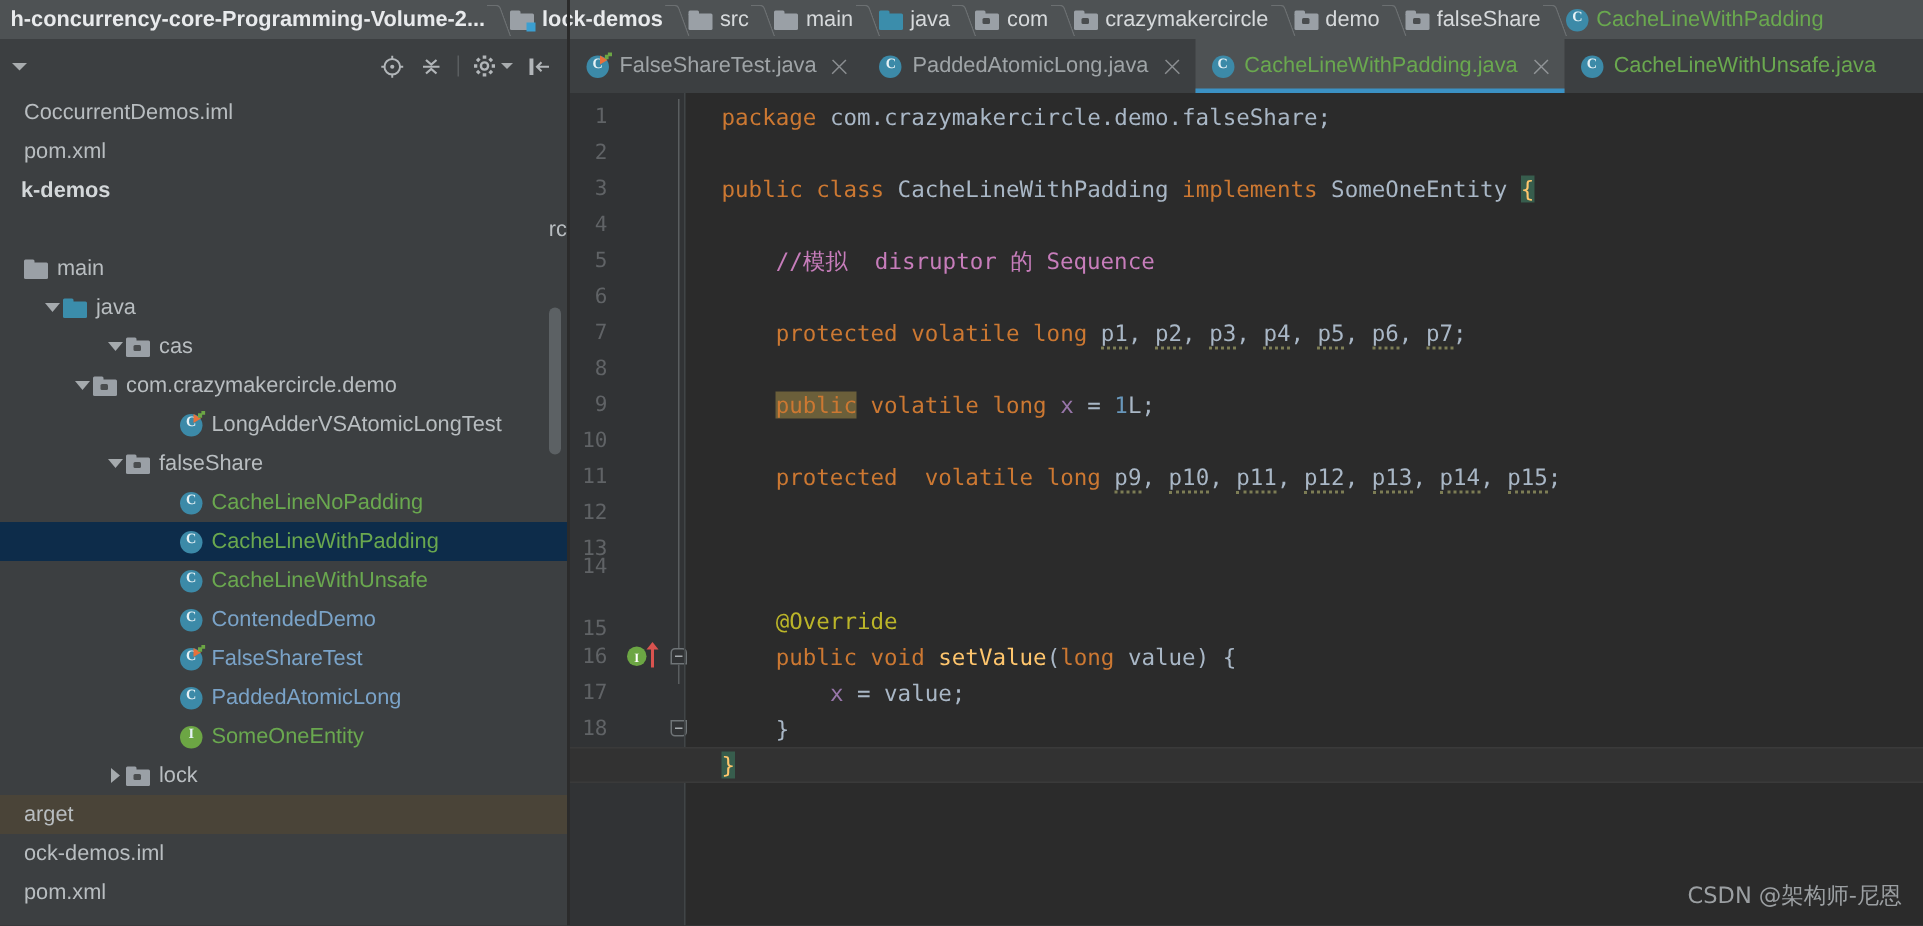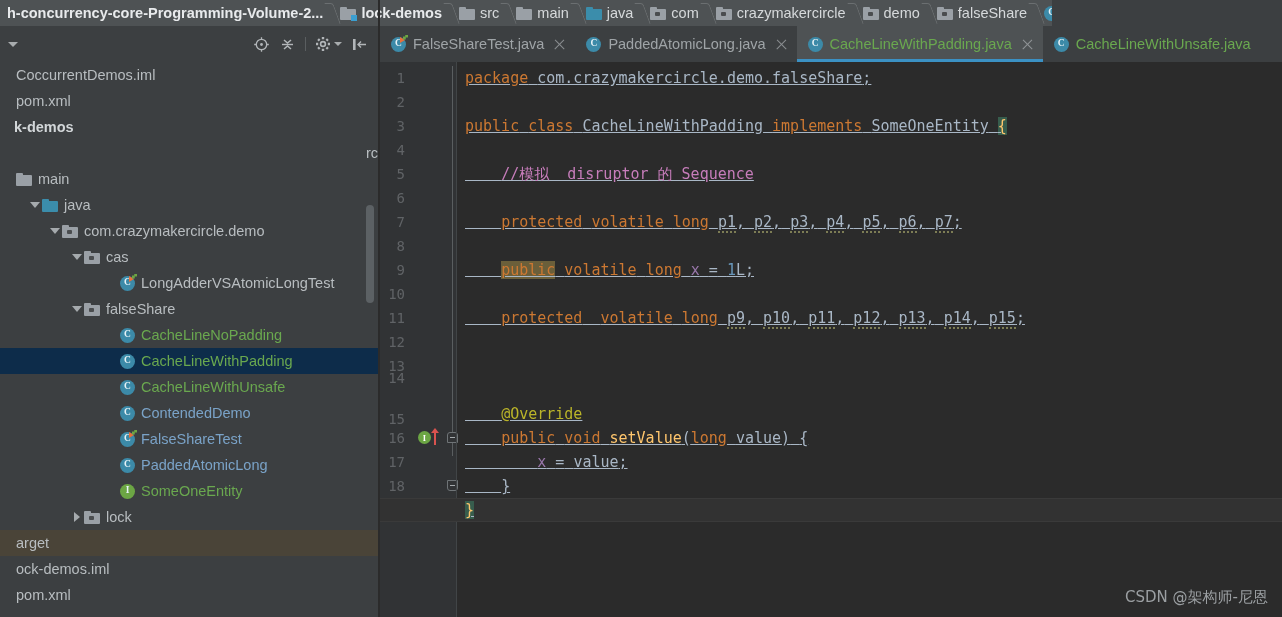--- a/index.html
+++ b/index.html
@@ -6,21 +6,21 @@
   html, body {
     width: 1282px; height: 617px;
     background: #3c3f41;
     font-family: "Liberation Sans", sans-serif;
     overflow: hidden;
   }
   body { position: relative; }
 
   
   #breadcrumb-bar {
-    position: absolute; left: 0; top: 0; width: 1052px; height: 26px;
+    position: absolute; left: 0; top: 0; width: 1282px; height: 26px;
     background: #4e5254;
     display: flex; align-items: center;
     white-space: nowrap; overflow: hidden;
   }
   .crumb {
     display: flex; align-items: center; height: 26px;
     padding: 0 4px 0 2px;
     font-size: 14.5px; color: #d6d9db;
     position: relative;
   }
@@ -220,21 +220,21 @@
     width: 5px; height: 1px; background: #a5aaad;
   }
   .fold-box.rounded-top { border-radius: 3px 3px 0 0; }
   .fold-box.rounded-bot { border-radius: 0 0 3px 3px; }
 
   #code {
     position: absolute; left: 77px; top: 0; right: 0; height: 555px;
     font-family: "DejaVu Sans Mono", monospace; font-size: 15px;
     line-height: 24px; color: #a9b7c6; white-space: pre;
   }
-  .cl { position: absolute; left: 8px; height: 24px; white-space: pre; text-decoration: underline; }
+  .cl { position: absolute; left: 24px; height: 24px; white-space: pre; }
   .k { color: #cc7832; }
   .cmt { color: #c77dbb; }
   .num { color: #6897bb; }
   .fld { color: #9876aa; }
   .mth { color: #ffc66d; }
   .ann { color: #bbb529; }
   .ident { color: #a9b7c6; }
   .warnid {
     color: #a9b7c6;
     border-bottom: 2px dotted #7d7d55;
@@ -408,41 +408,41 @@
     <div class="tree-row" style="padding-left: 28px;">
       <span class="tw">
         <span class="tw-open"></span>
       </span>
       <span class="ico ico-folder blue">
         <span class="tab-top"></span>
         <span class="body"></span>
       </span>
       <span class="lbl c-plain">java</span>
     </div>
+    <div class="tree-row" style="padding-left: 70px;">
+      <span class="tw">
+        <span class="tw-open"></span>
+      </span>
+      <span class="ico ico-folder">
+        <span class="tab-top"></span>
+        <span class="body"></span>
+        <span class="dot"></span>
+      </span>
+      <span class="lbl c-plain">cas</span>
+    </div>
     <div class="tree-row" style="padding-left: 48px;">
       <span class="tw">
         <span class="tw-open"></span>
       </span>
       <span class="ico ico-folder">
         <span class="tab-top"></span>
         <span class="body"></span>
         <span class="dot"></span>
       </span>
       <span class="lbl c-plain">com.crazymakercircle.demo</span>
-    </div>
-    <div class="tree-row" style="padding-left: 70px;">
-      <span class="tw">
-        <span class="tw-open"></span>
-      </span>
-      <span class="ico ico-folder">
-        <span class="tab-top"></span>
-        <span class="body"></span>
-        <span class="dot"></span>
-      </span>
-      <span class="lbl c-plain">cas</span>
     </div>
     <div class="tree-row" style="padding-left: 106px;">
       <span class="tw"></span>
       <span class="ico ico-class">
         <span class="circ">C</span>
         <span class="run"></span>
       </span>
       <span class="lbl c-plain">LongAdderVSAtomicLongTest</span>
     </div>
     <div class="tree-row" style="padding-left: 70px;">

